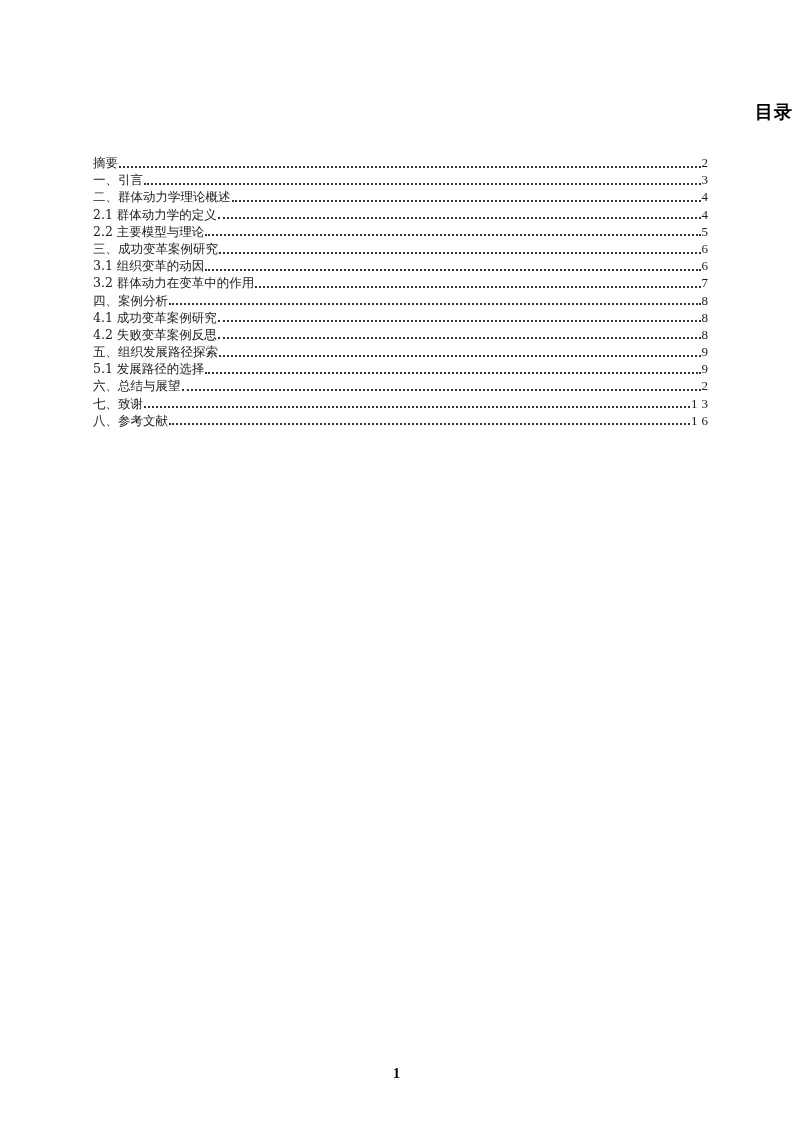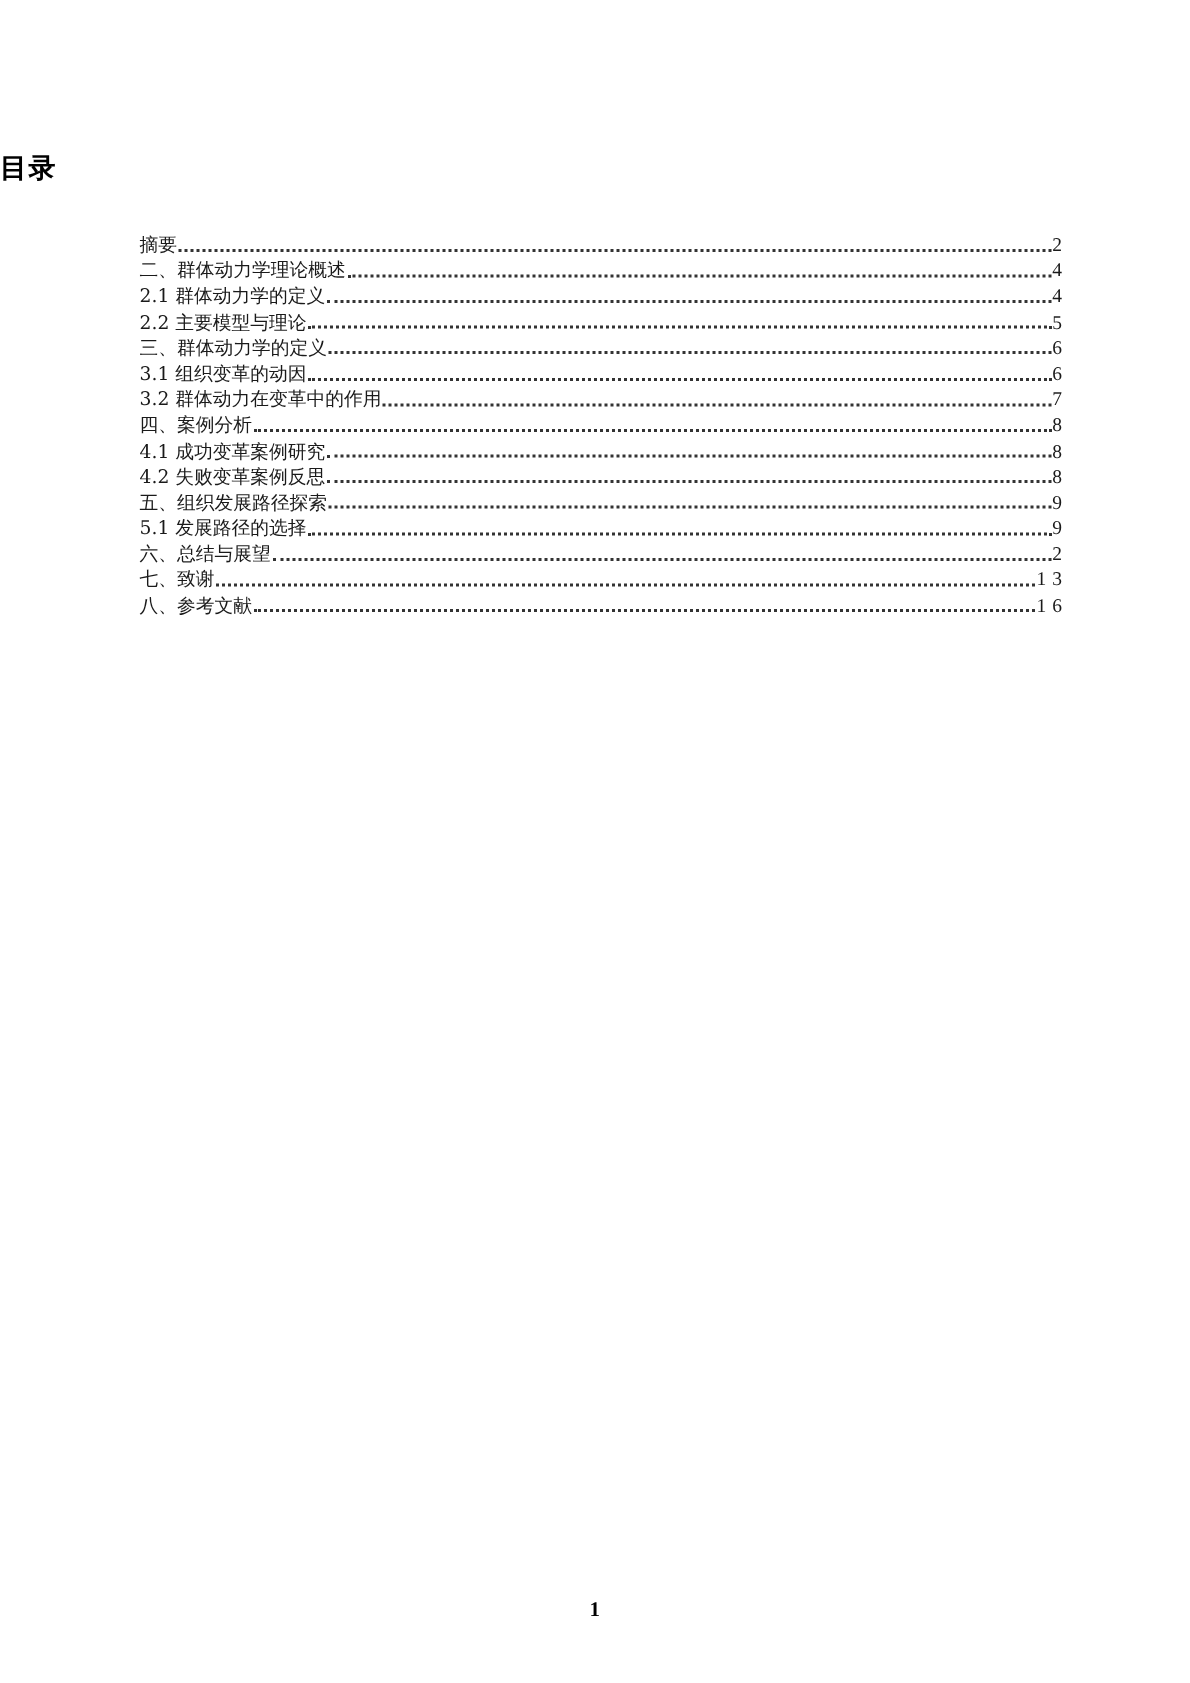--- a/index.html
+++ b/index.html
@@ -3,21 +3,21 @@
   <meta charset="utf-8">
   <style>
     html, body { margin: 0; padding: 0; background: #ffffff; }
     body {
       width: 793px; height: 1122px; position: relative; overflow: hidden;
       font-family: "DejaVu Serif", "Liberation Serif", serif;
       color: #1a1a1a;
     }
     .title {
       position: absolute; top: 100px; left: 0; width: 793px;
-      text-align: left;
+      text-align: right;
       font-family: "DejaVu Sans", "Liberation Sans", sans-serif;
       font-weight: bold; font-size: 18px; letter-spacing: 1px;
       color: #000;
     }
     .toc {
       position: absolute; top: 154px; left: 93px; width: 615px;
       margin: 0; padding: 0; list-style: none;
     }
     .toc-row {
       display: flex; align-items: baseline;
@@ -44,36 +44,41 @@
 
 <div class="title">目录</div>
 
 <ul class="toc">
   <li class="toc-row">
       <span class="toc-label">摘要</span>
       <span class="toc-leader"></span>
       <span class="toc-page">2</span>
     </li>
   <li class="toc-row">
+      <span class="toc-label">一、引言</span>
+      <span class="toc-leader"></span>
+      <span class="toc-page">3</span>
+    </li>
+  <li class="toc-row">
       <span class="toc-label">二、群体动力学理论概述</span>
       <span class="toc-leader"></span>
       <span class="toc-page">4</span>
     </li>
   <li class="toc-row">
       <span class="toc-label">2.1 群体动力学的定义</span>
       <span class="toc-leader"></span>
       <span class="toc-page">4</span>
     </li>
   <li class="toc-row">
       <span class="toc-label">2.2 主要模型与理论</span>
       <span class="toc-leader"></span>
       <span class="toc-page">5</span>
     </li>
   <li class="toc-row">
-      <span class="toc-label">三、群体动力学的定义</span>
+      <span class="toc-label">三、成功变革案例研究</span>
       <span class="toc-leader"></span>
       <span class="toc-page">6</span>
     </li>
   <li class="toc-row">
       <span class="toc-label">3.1 组织变革的动因</span>
       <span class="toc-leader"></span>
       <span class="toc-page">6</span>
     </li>
   <li class="toc-row">
       <span class="toc-label">3.2 群体动力在变革中的作用</span>

